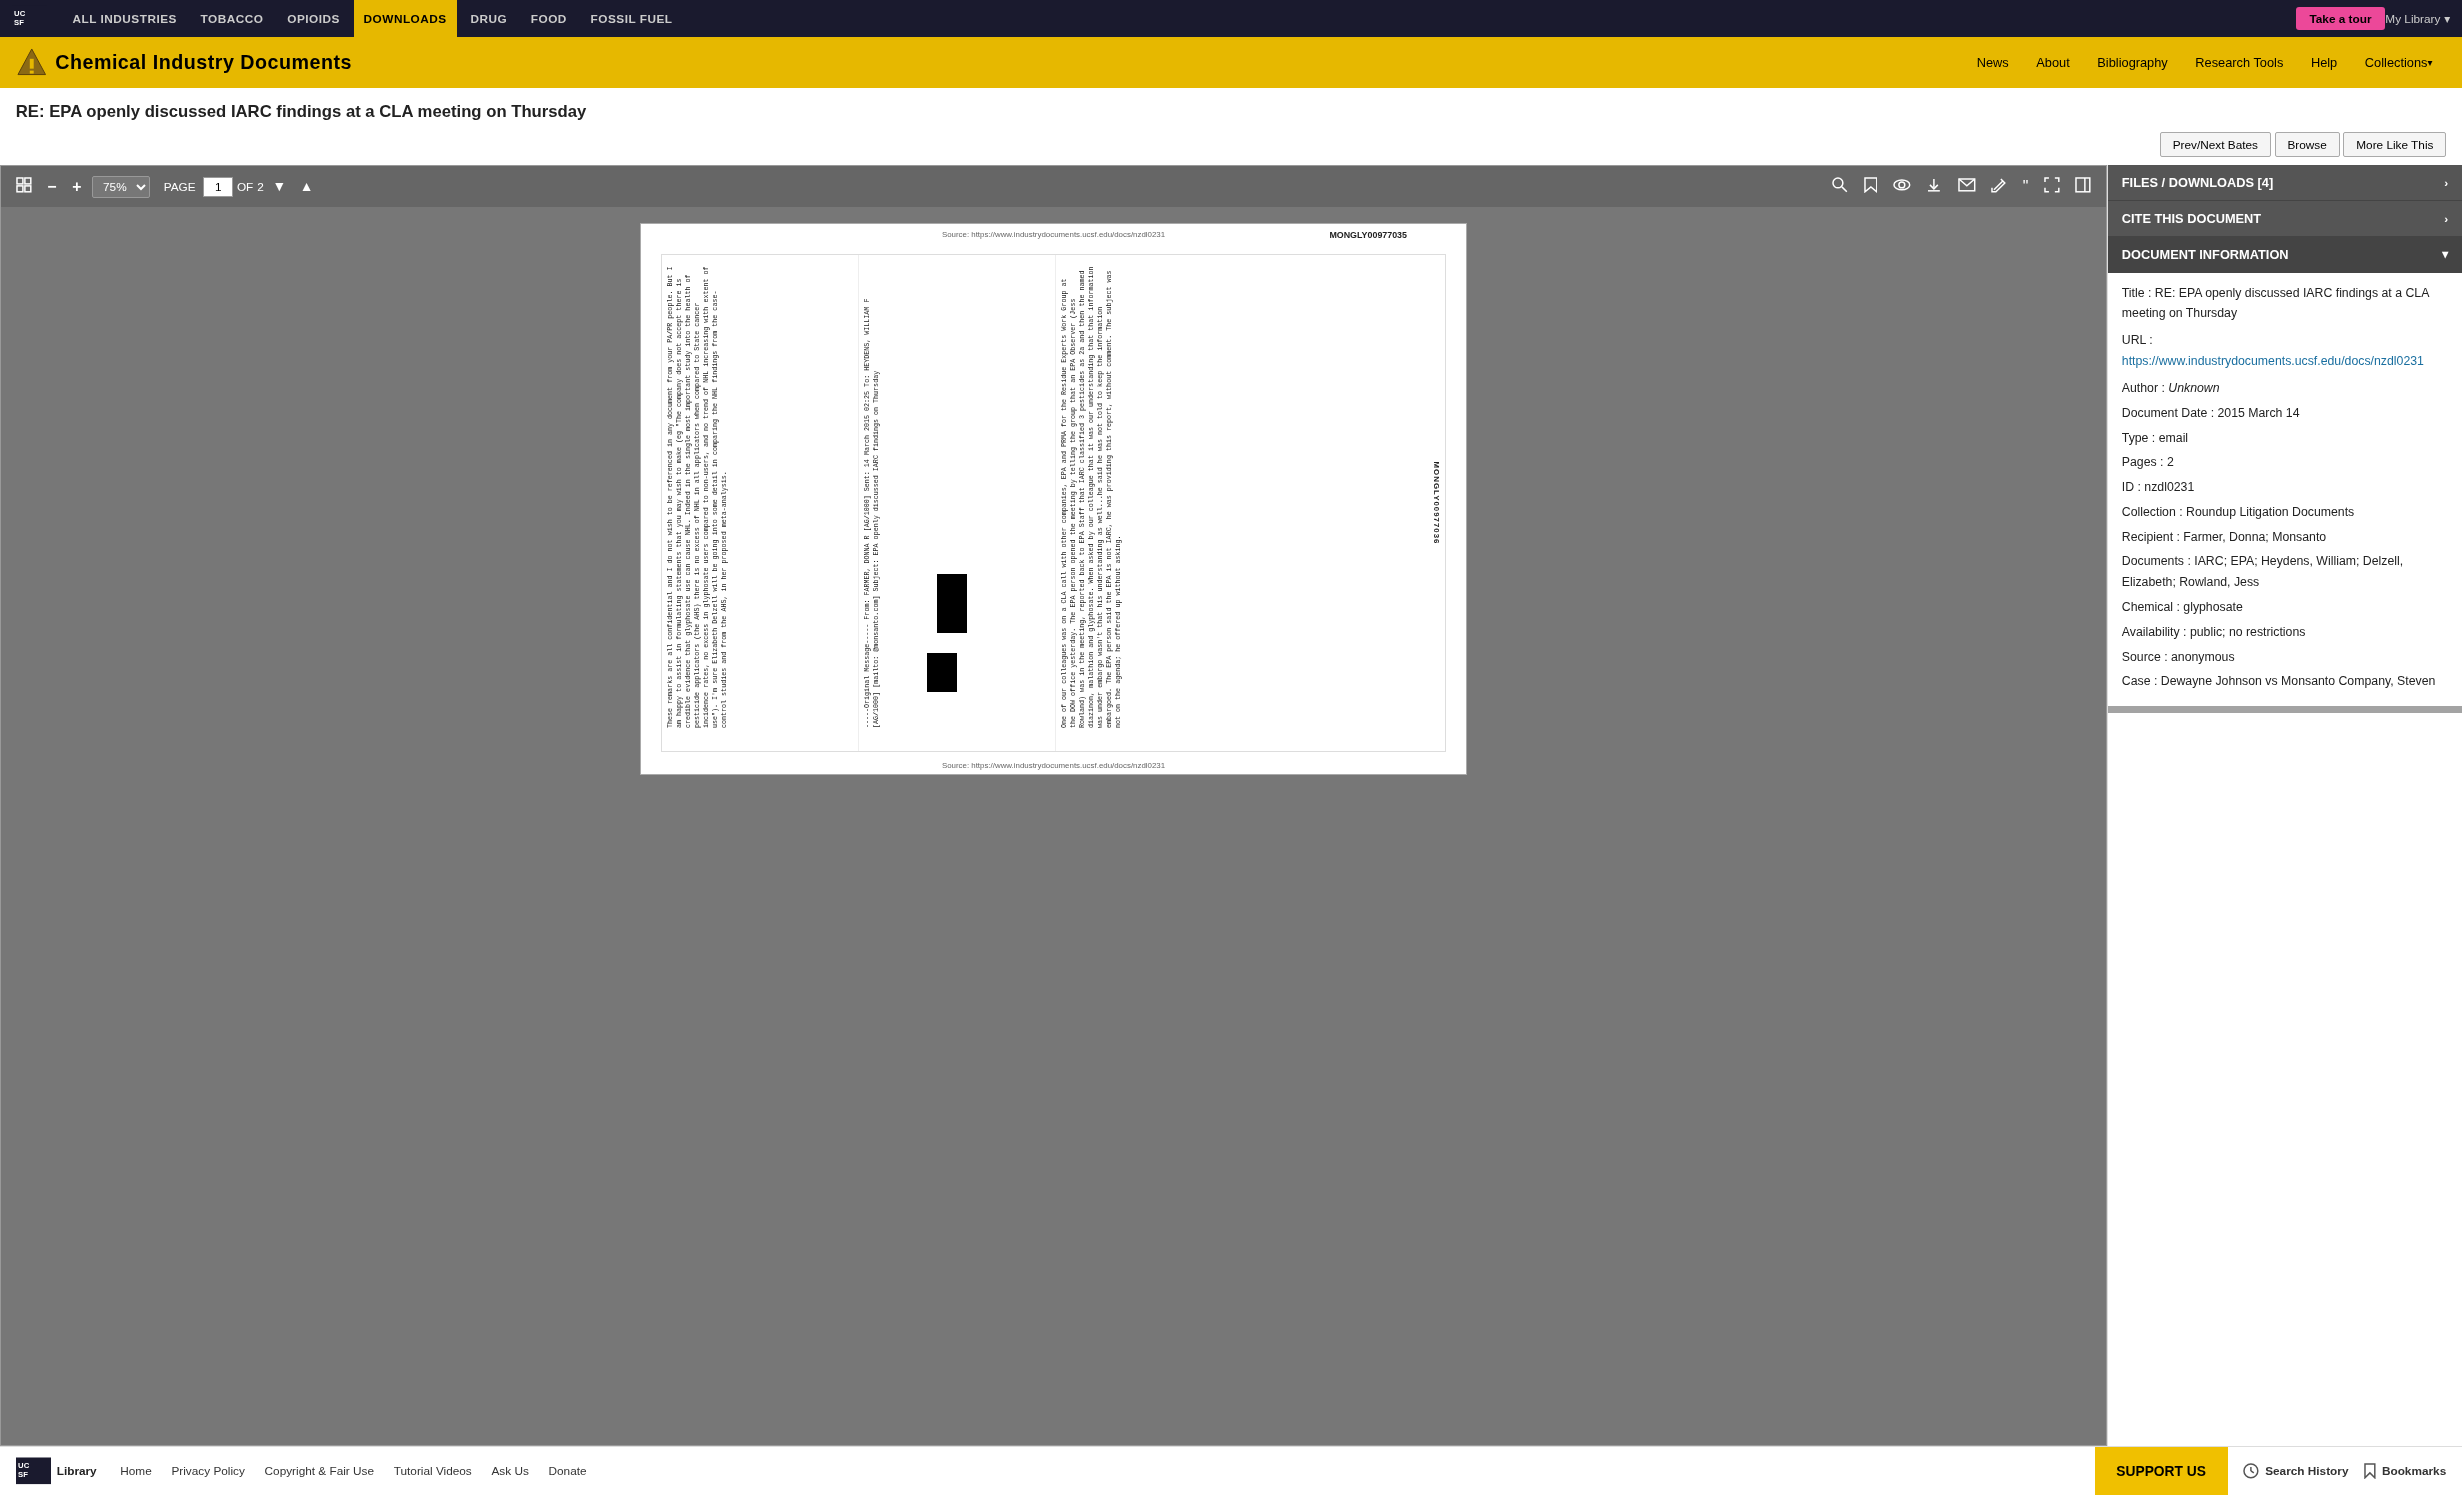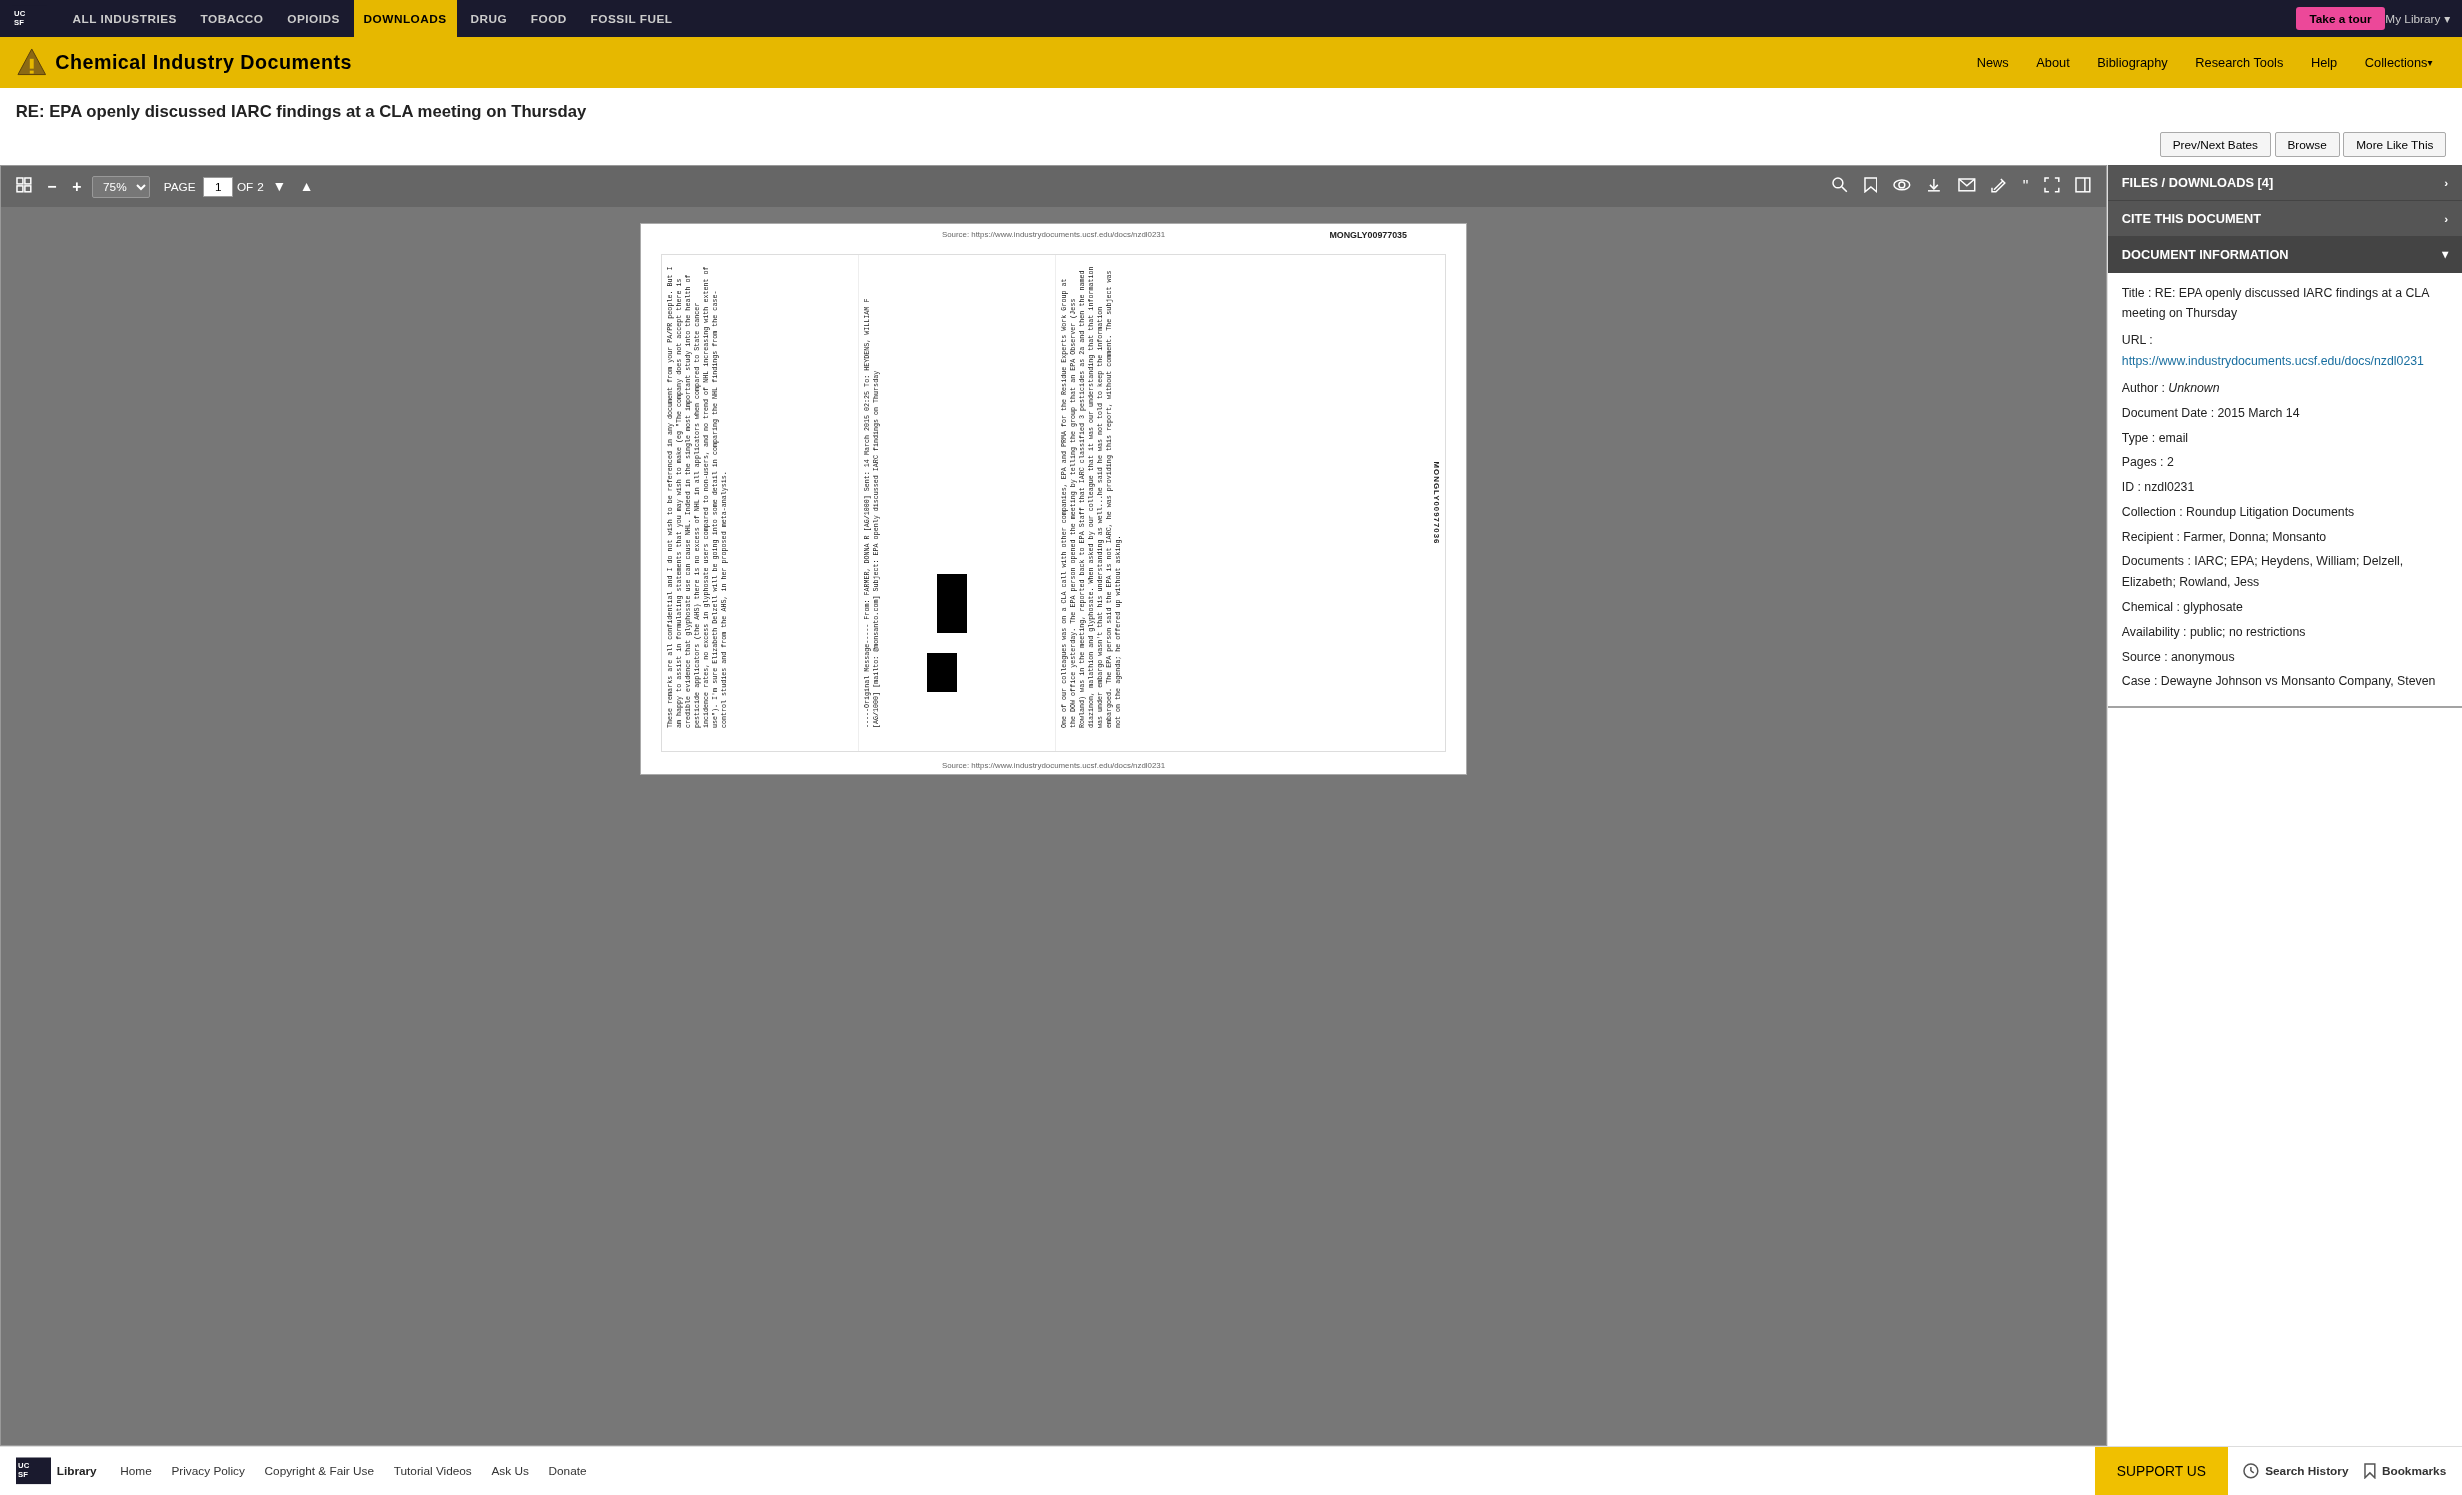--- a/index.html
+++ b/index.html
@@ -192,21 +192,21 @@
     }
     .sidebar-section-header .arrow {
       margin-left: auto;
       font-size: 11.8px;
     }
     .sidebar-section-content {
       padding: 9.9px 13.8px;
       font-size: 12.3px;
       line-height: 1.7;
       background: #fff;
-      border-bottom: 2px solid #a3a3a3;
+      border-bottom: 7px solid #a3a3a3;
     }
     .sidebar-section-content .field-row {
       margin-bottom: 3.9px;
     }
     .field-label { font-weight: normal; color: #222; }
     .field-value { color: #222; }
     .field-value.italic { font-style: italic; }
 
     
     #footer {
@@ -230,21 +230,21 @@
     }
     .footer-link {
       color: #333;
       font-size: 11.8px;
       cursor: pointer;
       text-decoration: none;
     }
     .support-btn {
       background: #f0c000;
       color: #000;
-      font-weight: normal;
+      font-weight: bold;
       font-size: 13.8px;
       padding: 9.9px 21.7px;
       border: none;
       cursor: pointer;
       border-radius: 0;
       height: 49px;
     }
     .footer-right {
       display: flex;
       align-items: center;

